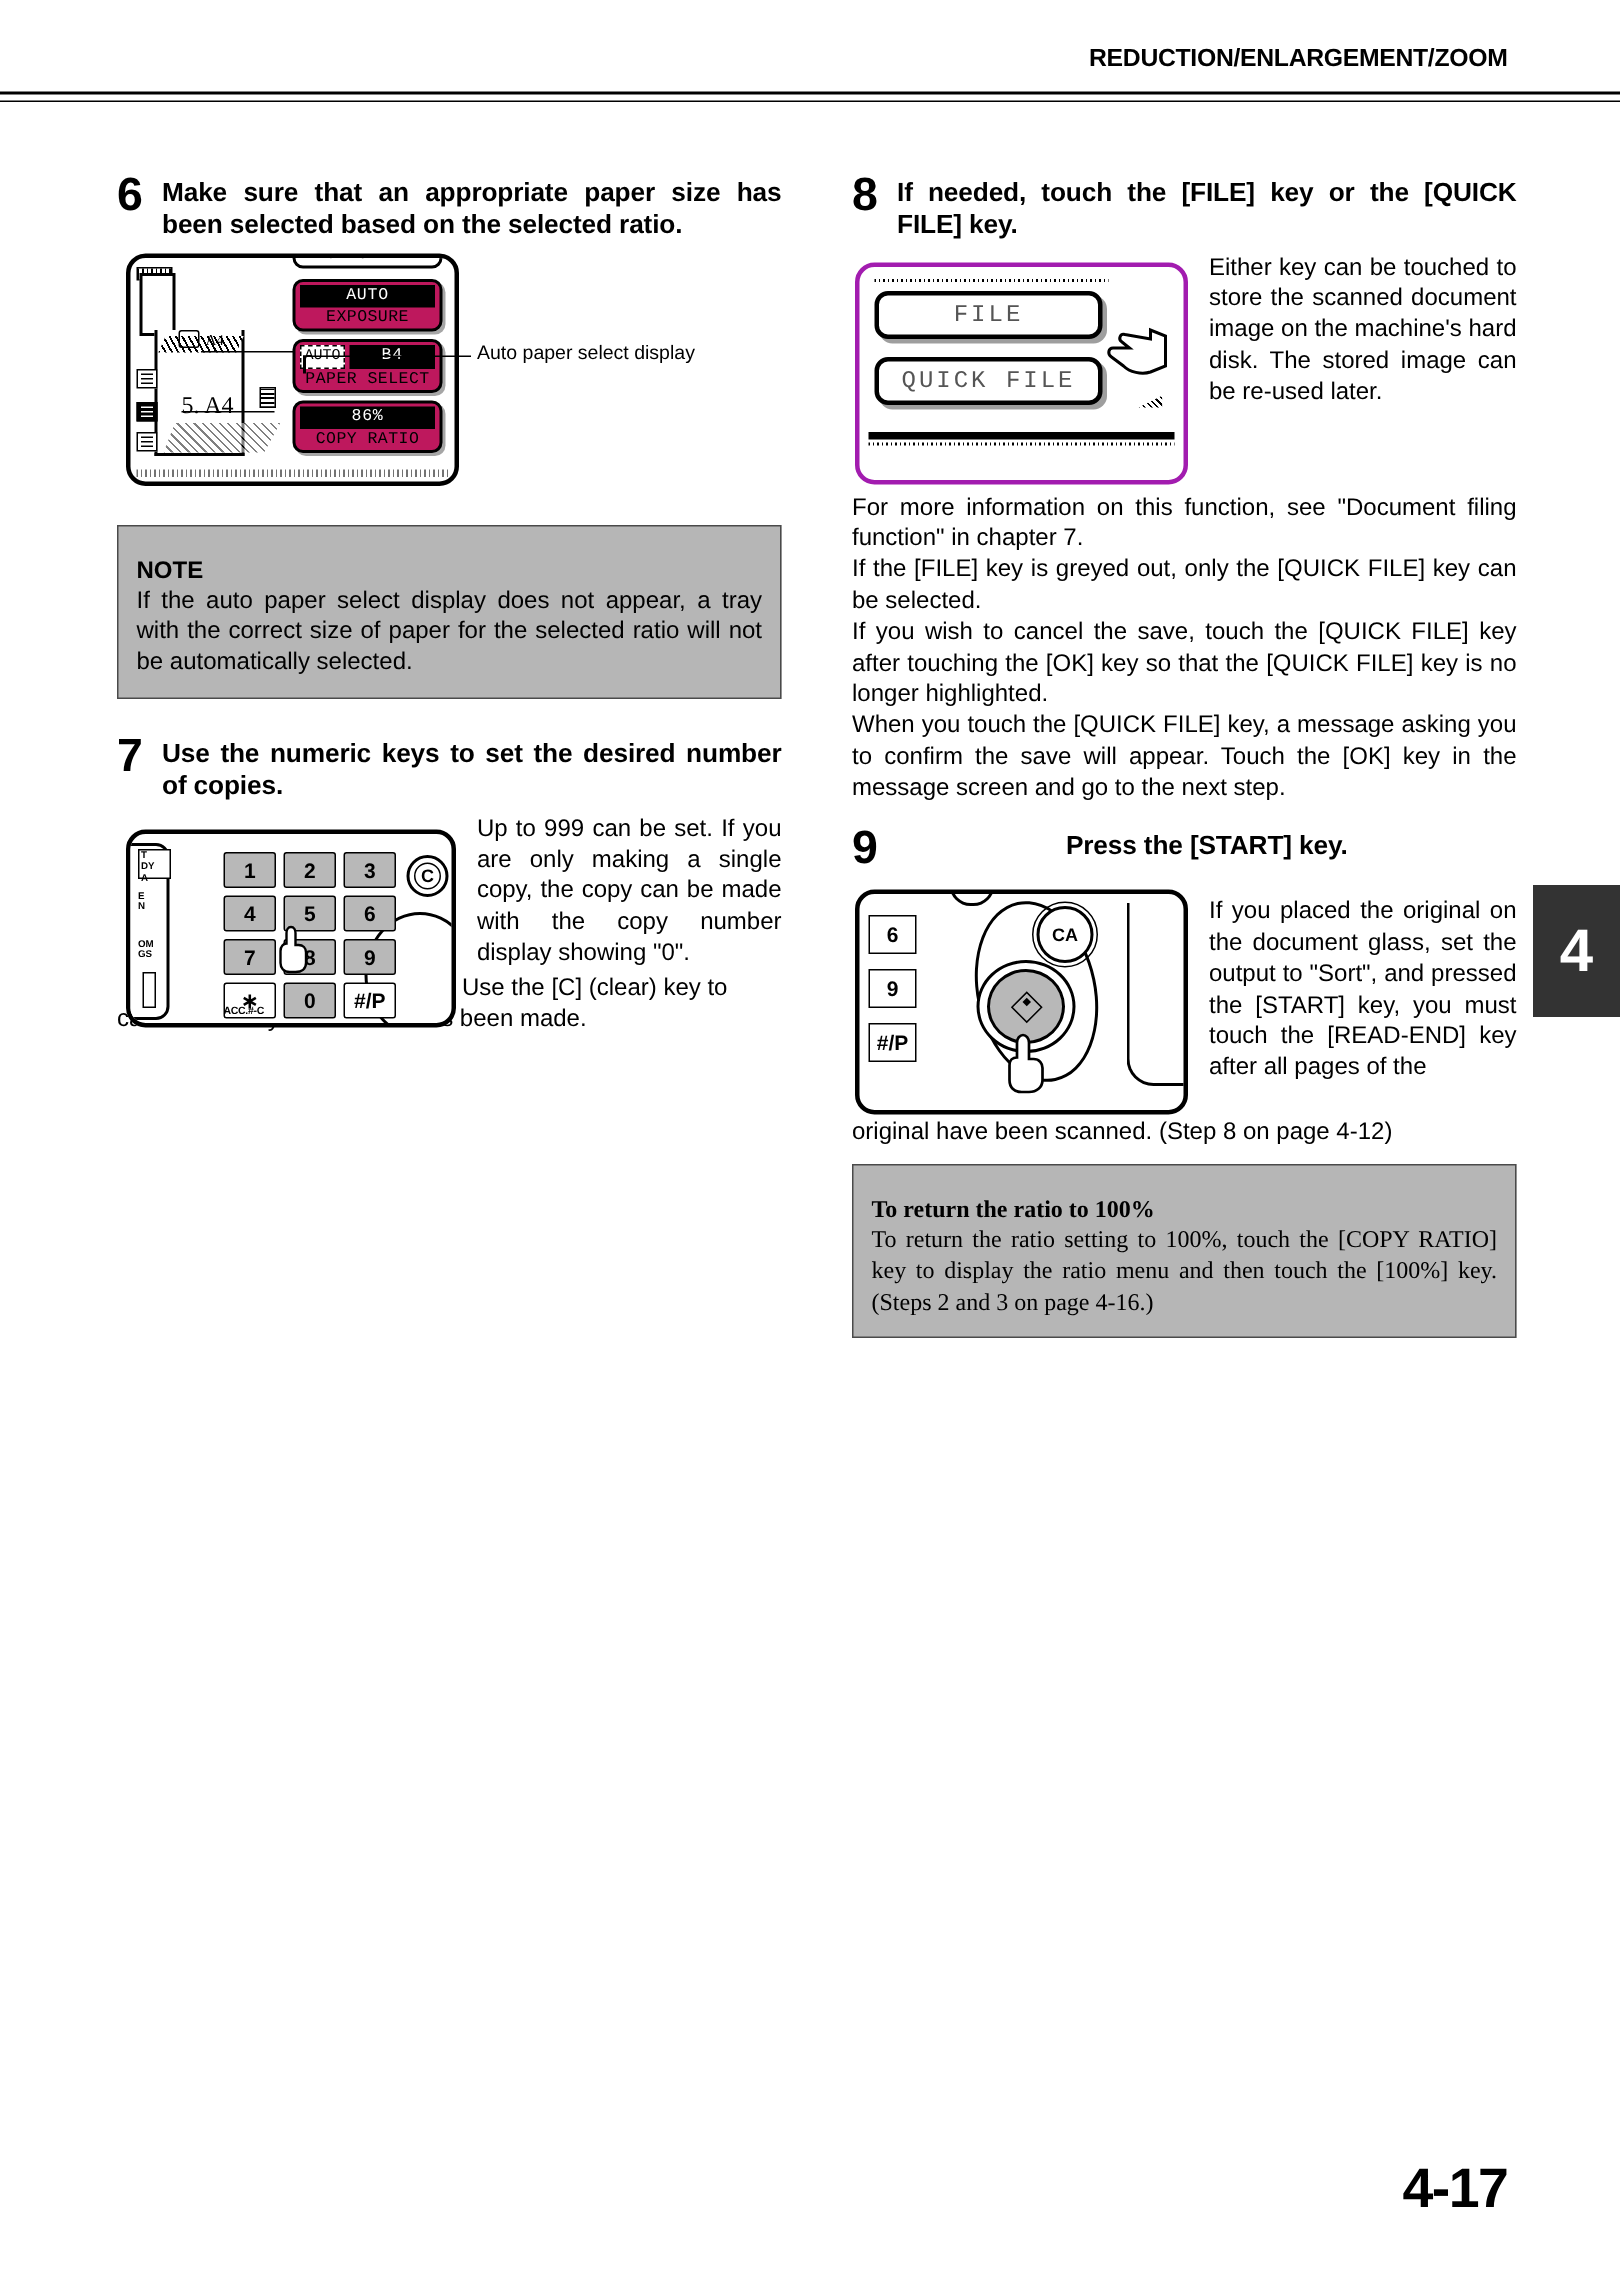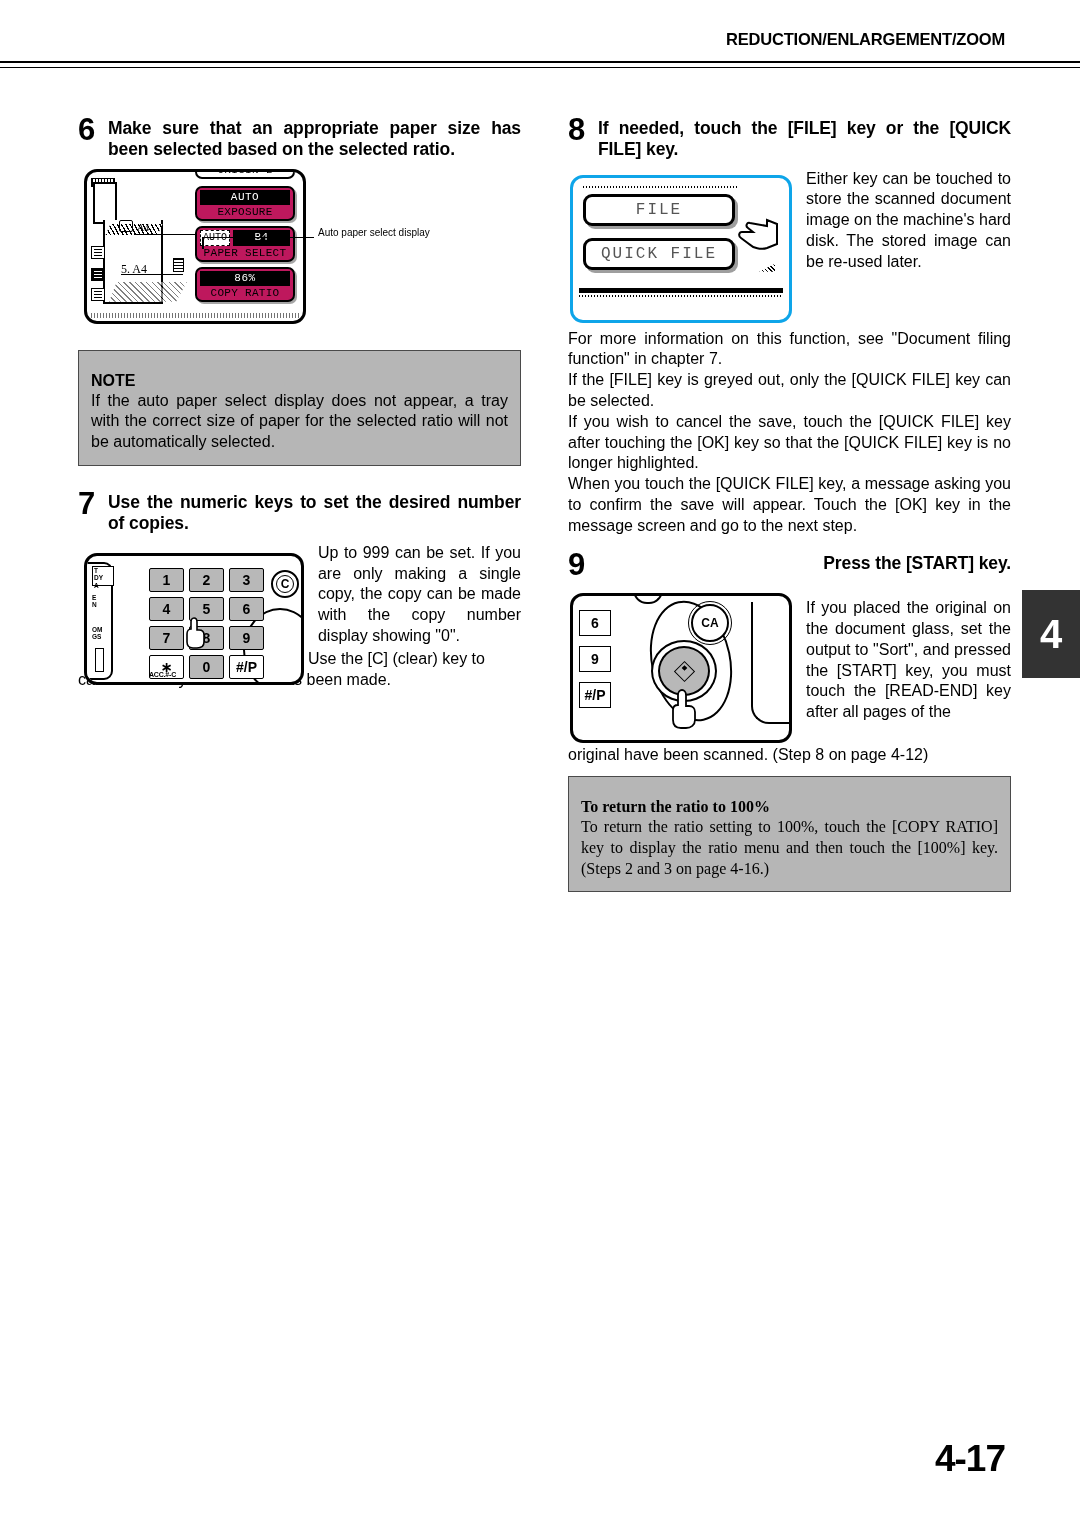--- a/index.html
+++ b/index.html
@@ -64,21 +64,21 @@
     margin-top: -2px;
   }
   .step-title {
     font-size: 17.5px;
     font-weight: bold;
     line-height: 1.22;
     text-align: justify;
     flex: 1 1 auto;
     letter-spacing: -0.1px;
   }
-  .step-title.nojust { text-align: right; }
+  .step-title.nojust { text-align: center; }
 
   
   .body-text {
     font-size: 16px;
     line-height: 1.30;
     text-align: justify;
   }
   .body-text p { margin: 0; }
 
   
@@ -227,21 +227,21 @@
     border-radius: 2px;
     box-sizing: border-box;
     font-size: 8px;
     line-height: 10px;
     text-align: center;
   }
   .lbl-a4-tray {
     position: absolute;
     left: 30px; top: 84px;
     font-family: "Liberation Serif", serif;
-    font-size: 12px;
+    font-size: 16px;
   }
   .doc-ico {
     position: absolute;
     left: 82px; top: 80px;
     width: 11px; height: 14px;
     border: 1.4px solid #000;
     box-sizing: border-box;
     background: repeating-linear-gradient(180deg,#000 0 1.2px,#fff 1.2px 3px);
   }
   .lead-line {
@@ -318,21 +318,21 @@
   .k-row .k-val { flex: 1 1 auto; margin: 0 0 0 3px; }
   .k-ratio .k-val { position: relative; }
 
   .callout-line {
     position: absolute;
     background: #000;
     height: 1.6px;
   }
   .callout-text {
     position: absolute;
-    font-size: 10px;
+    font-size: 13px;
     white-space: nowrap;
   }
 
   
   .fig-keypad {
     position: relative;
     width: 222px;
     height: 132px;
     margin: 10px 0 0 6px;
   }
@@ -434,21 +434,21 @@
   
   .fig-file {
     position: relative;
     width: 222px;
     height: 148px;
     margin: 6px 0 0 2px;
   }
   .ff-shell {
     position: absolute;
     inset: 0;
-    border: 3px solid #0ea5e9;
+    border: 3px solid #a21caf;
     border-radius: 13px;
     background: #fff;
     box-sizing: border-box;
     overflow: hidden;
   }
   .ff-dots-top {
     position: absolute;
     left: 10px; top: 8px; right: 50px;
     height: 2px;
     background: repeating-linear-gradient(90deg,#000 0 1px,#fff 1px 3px);

